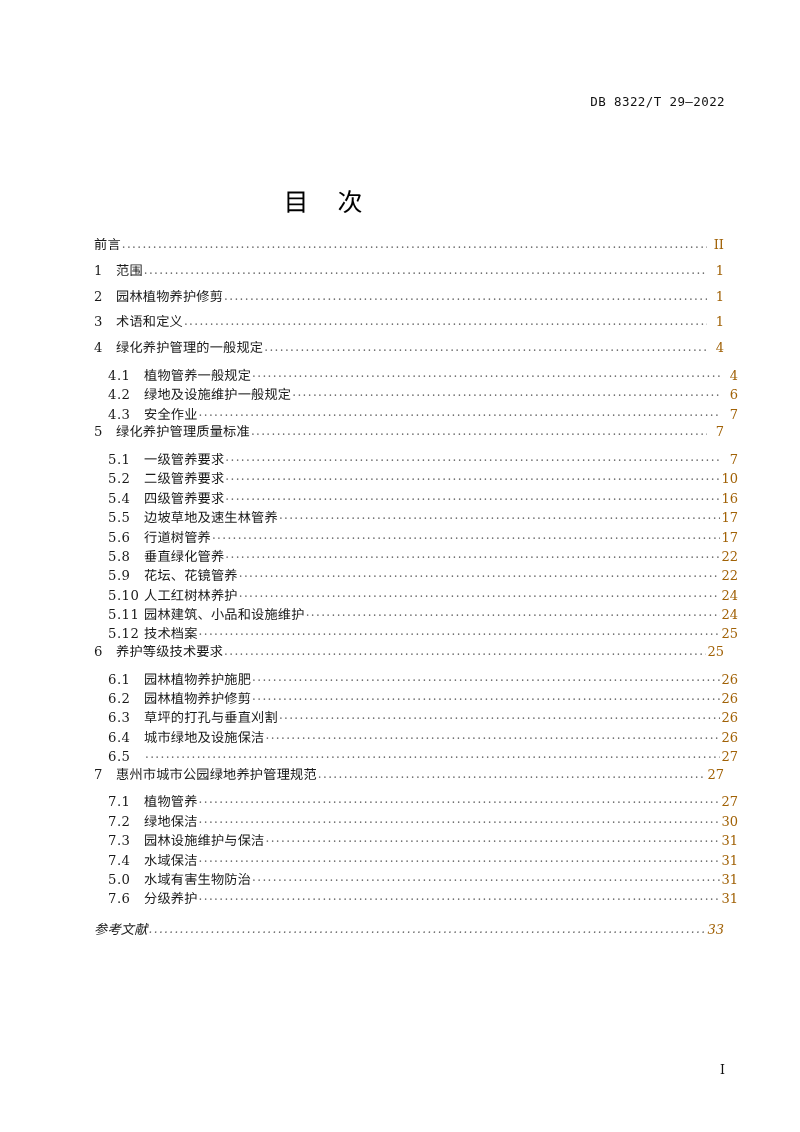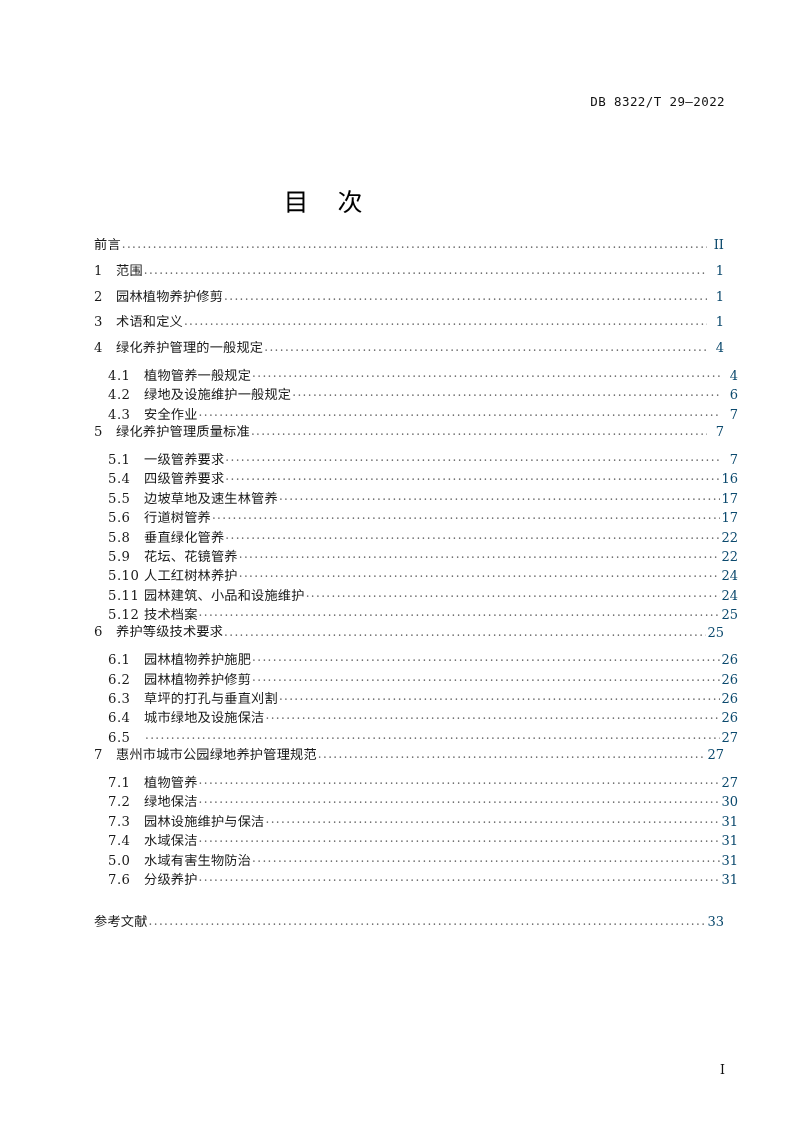--- a/index.html
+++ b/index.html
@@ -64,21 +64,21 @@
     font-size: 13.2px;
     line-height: 1.0;
     color: #1a1a1a;
     white-space: nowrap;
     overflow: hidden;
   }
 
   
   .toc-entry.lvl0 { margin-bottom: 12.6px; padding-left: 0px; align-items: center; }
   .toc-entry.lvl1 { margin-bottom: 4.2px;  padding-left: 14px; }
-  .toc-entry.ref { margin-top: 29px; }
+  .toc-entry.ref { margin-top: 17px; font-style: italic; }
 
   .toc-num {
     display: inline-block;
     flex: 0 0 auto;
     font-family: "DejaVu Serif", "Liberation Serif", serif;
     font-size: 13.2px;
   }
   .lvl0 .toc-num { width: 22px; }
   .lvl1 .toc-num { width: 36px; letter-spacing: 0.5px; }
   .toc-num:empty { display: none; }
@@ -110,21 +110,21 @@
     bottom: 1px;
     white-space: nowrap;
   }
 
   .toc-page {
     flex: 0 0 auto;
     text-align: right;
     font-family: "DejaVu Serif", "Liberation Serif", serif;
     font-size: 13px;
     min-width: 16px;
-    color: #0c4a6e;
+    color: #a16207;
   }
 
   
   .page-footer {
     position: absolute;
     bottom: 55px;
     right: 75px;
     font-family: "DejaVu Serif", "Liberation Serif", serif;
     font-size: 12.5px;
     color: #111;
@@ -193,20 +193,26 @@
         <span class="toc-dots"></span>
         <span class="toc-page">7</span>
       </div>
       <div class="toc-entry lvl1">
         <span class="toc-num">5.1</span>
         <span class="toc-label">一级管养要求</span>
         <span class="toc-dots"></span>
         <span class="toc-page">7</span>
       </div>
       <div class="toc-entry lvl1">
+        <span class="toc-num">5.2</span>
+        <span class="toc-label">二级管养要求</span>
+        <span class="toc-dots"></span>
+        <span class="toc-page">10</span>
+      </div>
+      <div class="toc-entry lvl1">
         <span class="toc-num">5.4</span>
         <span class="toc-label">四级管养要求</span>
         <span class="toc-dots"></span>
         <span class="toc-page">16</span>
       </div>
       <div class="toc-entry lvl1">
         <span class="toc-num">5.5</span>
         <span class="toc-label">边坡草地及速生林管养</span>
         <span class="toc-dots"></span>
         <span class="toc-page">17</span>

